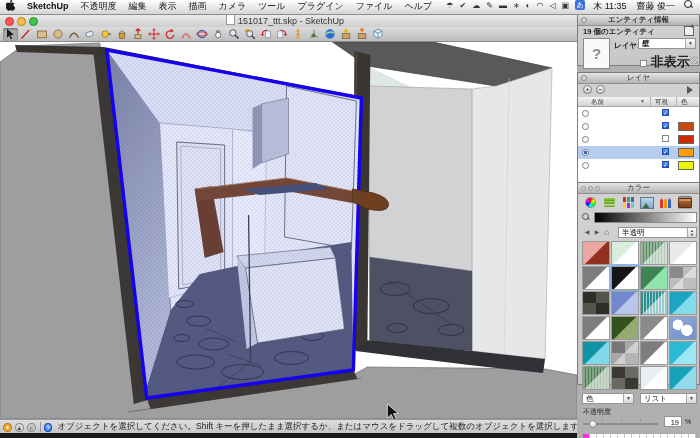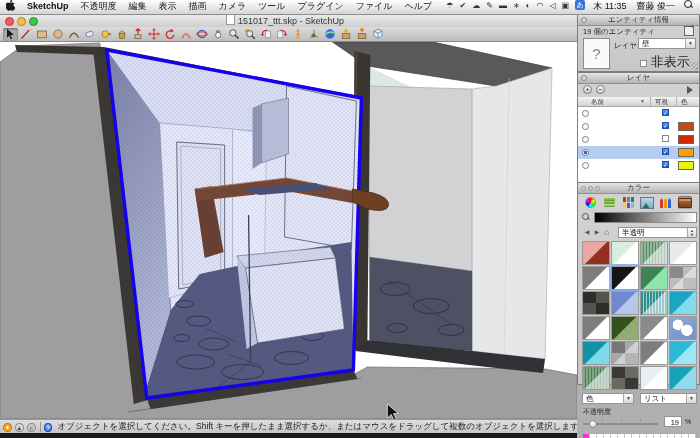--- a/index.html
+++ b/index.html
@@ -55,21 +55,21 @@
   #panelbg{position:absolute;left:577px;top:14px;width:123px;height:424px;background:#b0b0b0;z-index:10;}
   .panel{position:absolute;left:577px;width:123px;background:linear-gradient(#d3d3d3,#c6c6c6);
          border:1px solid #7d7d7d;box-sizing:border-box;z-index:12;}
   .ptitle{height:10px;background:linear-gradient(#e4e4e4,#b4b4b4);border-bottom:1px solid #8e8e8e;
           position:relative;text-align:center;font-size:7.5px;color:#333;line-height:10px;}
   .pclose{position:absolute;left:3px;top:2px;width:6px;height:6px;border:1px solid #8a8a8a;border-radius:50%;
           background:#d8d8d8;box-sizing:border-box;}
   .ptitle .dots{position:absolute;left:3px;top:3px;display:flex;gap:2px;}
   .ptitle .dots i{width:5px;height:5px;border-radius:50%;border:1px solid #999;background:#ccc;box-sizing:border-box;}
   
-  #p-entity{top:14px;height:58px;}
+  #p-entity{top:14px;height:52px;font-weight:bold;}
   #ei-count{position:absolute;left:5px;top:12px;font-size:7.5px;color:#222;}
   #ei-compicon{position:absolute;right:5px;top:11px;width:8px;height:8px;border:1px solid #666;background:#eee;}
   #ei-compicon:before{content:"+";position:absolute;right:-1px;top:-4px;font-size:7px;color:#444;}
   #ei-thumb{position:absolute;left:5px;top:23px;width:25px;height:29px;background:#fafafa;border:1px solid #8a8a8a;
             text-align:center;font-size:15px;color:#888;line-height:29px;}
   #ei-layerlab{position:absolute;left:36px;top:26px;font-size:7.5px;color:#222;}
   .combo{position:absolute;background:#fff;border:1px solid #949494;font-size:7.5px;color:#111;
          display:flex;align-items:center;box-sizing:border-box;}
   .combo .cval{flex:1;padding-left:3px;overflow:hidden;white-space:nowrap;}
   .combo .cbtn{width:9px;align-self:stretch;border-left:1px solid #aaa;background:linear-gradient(#fcfcfc,#d8d8d8);

